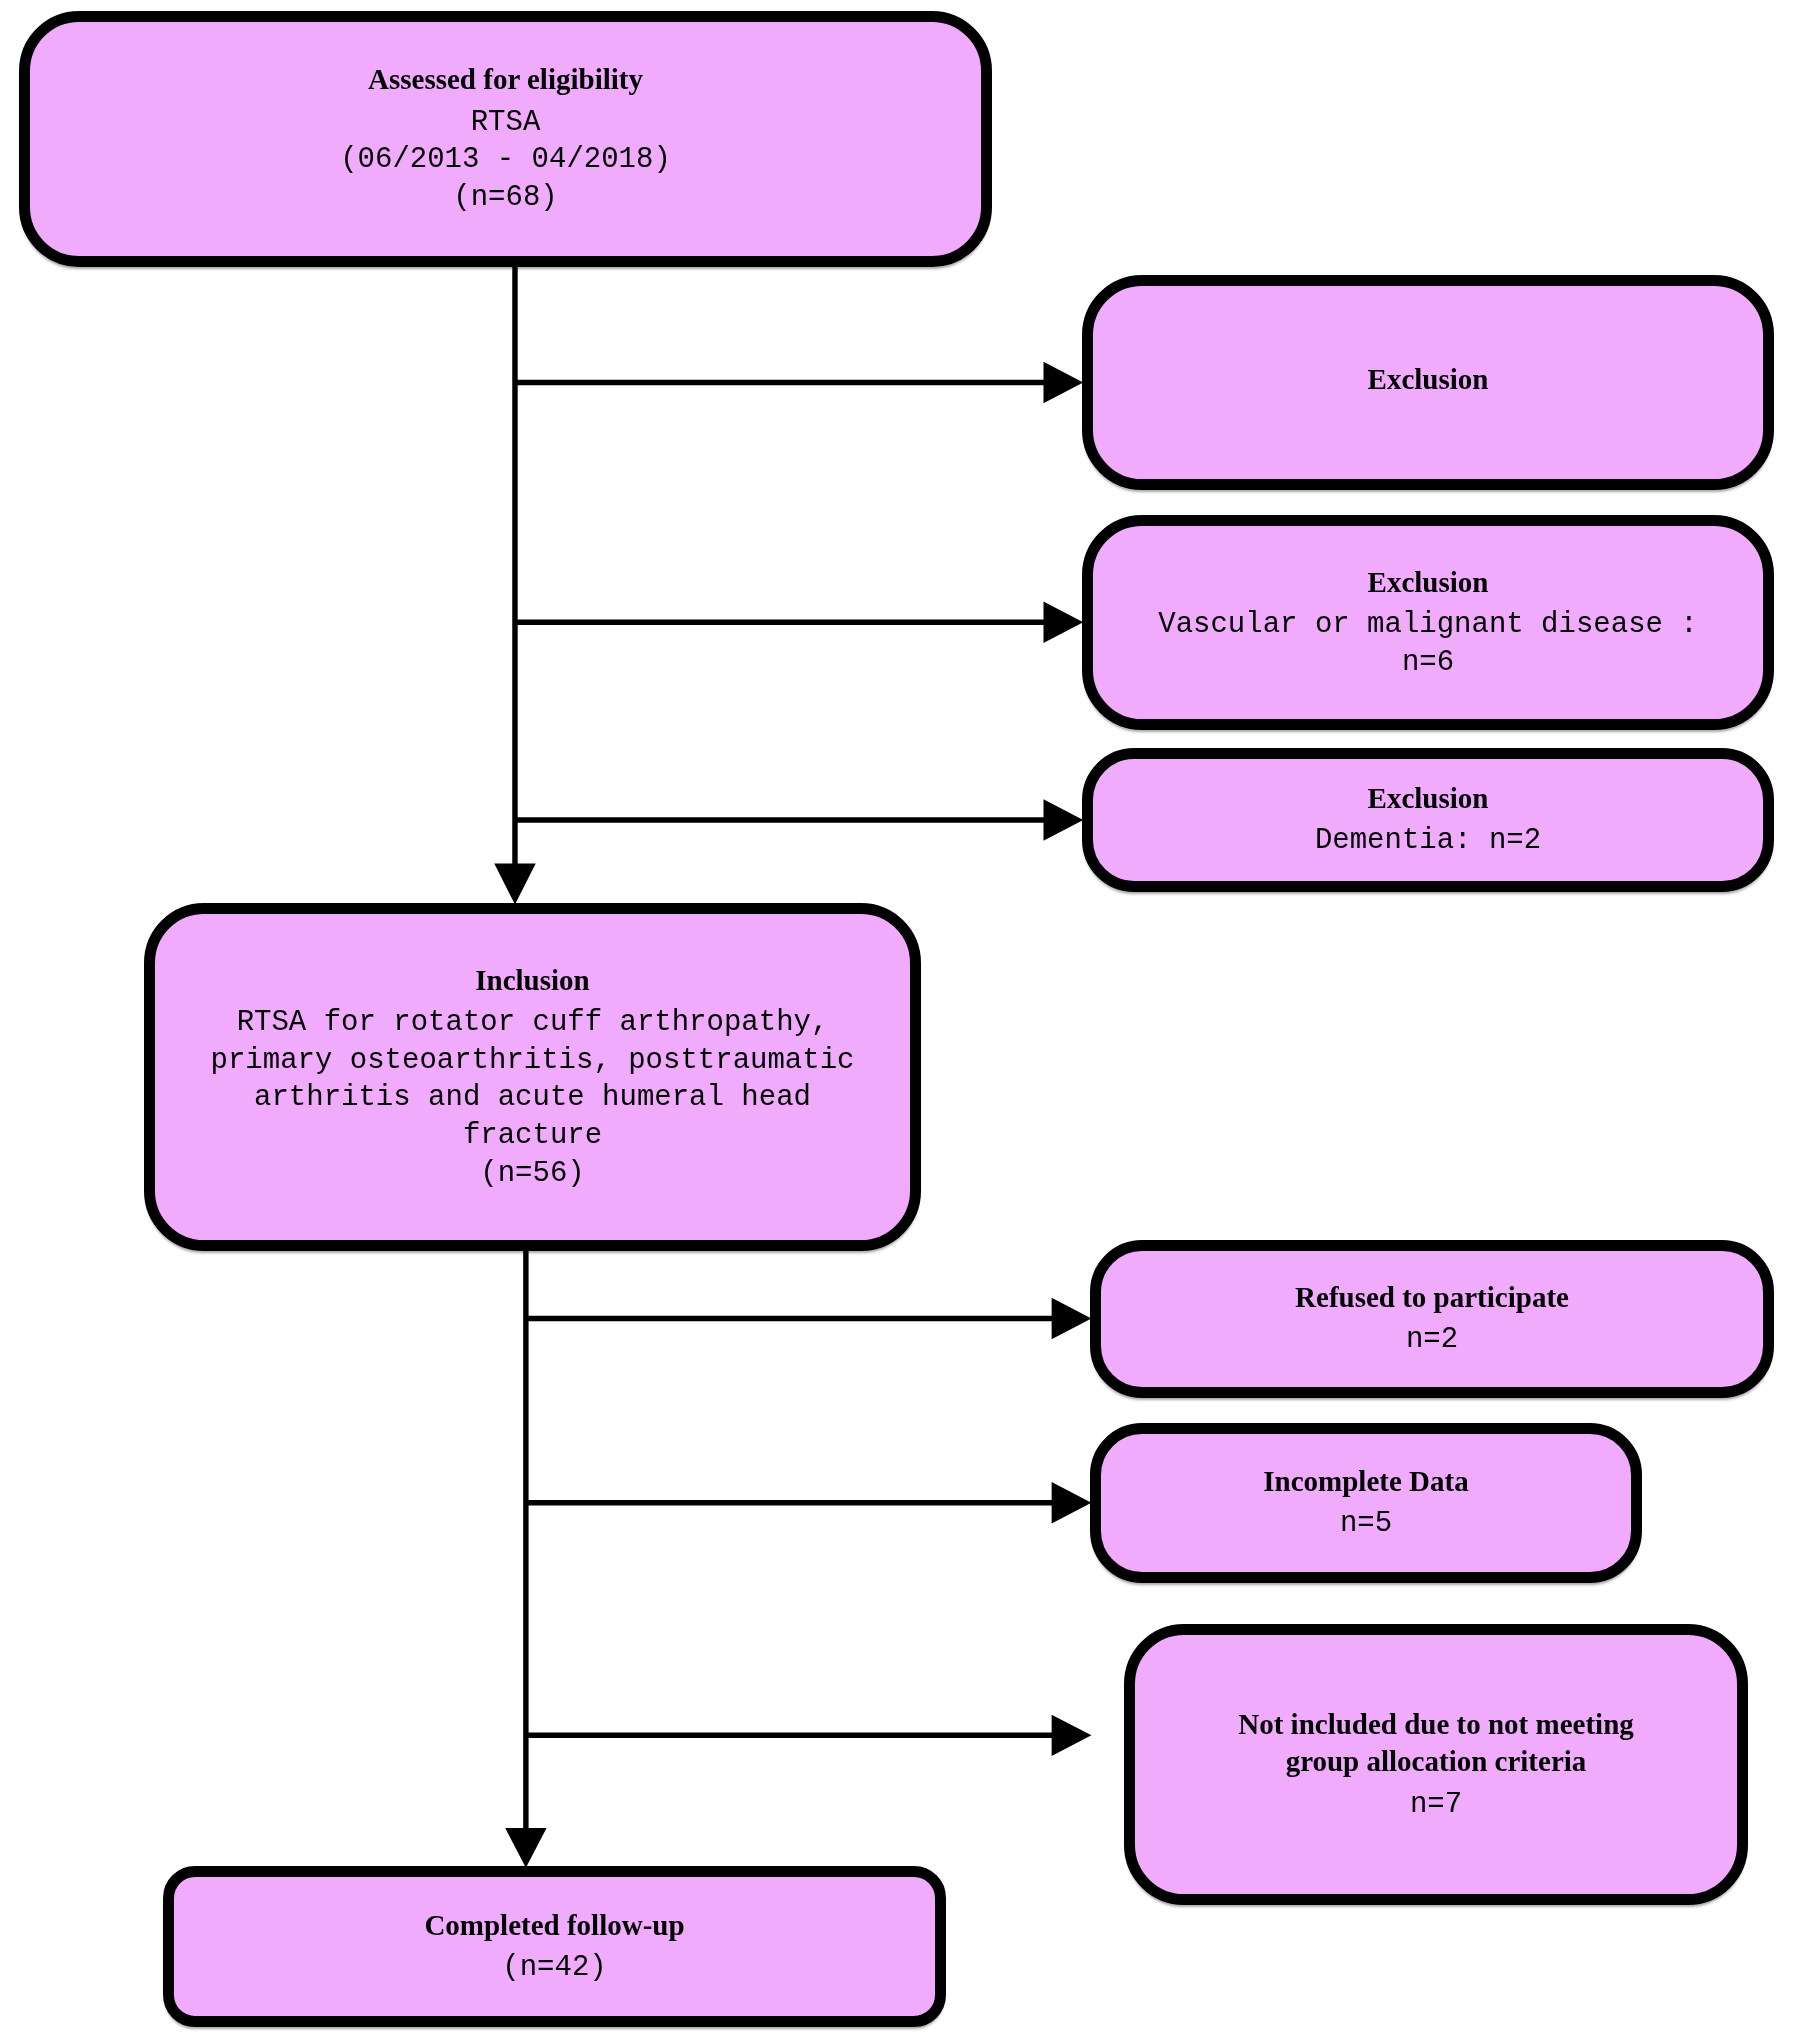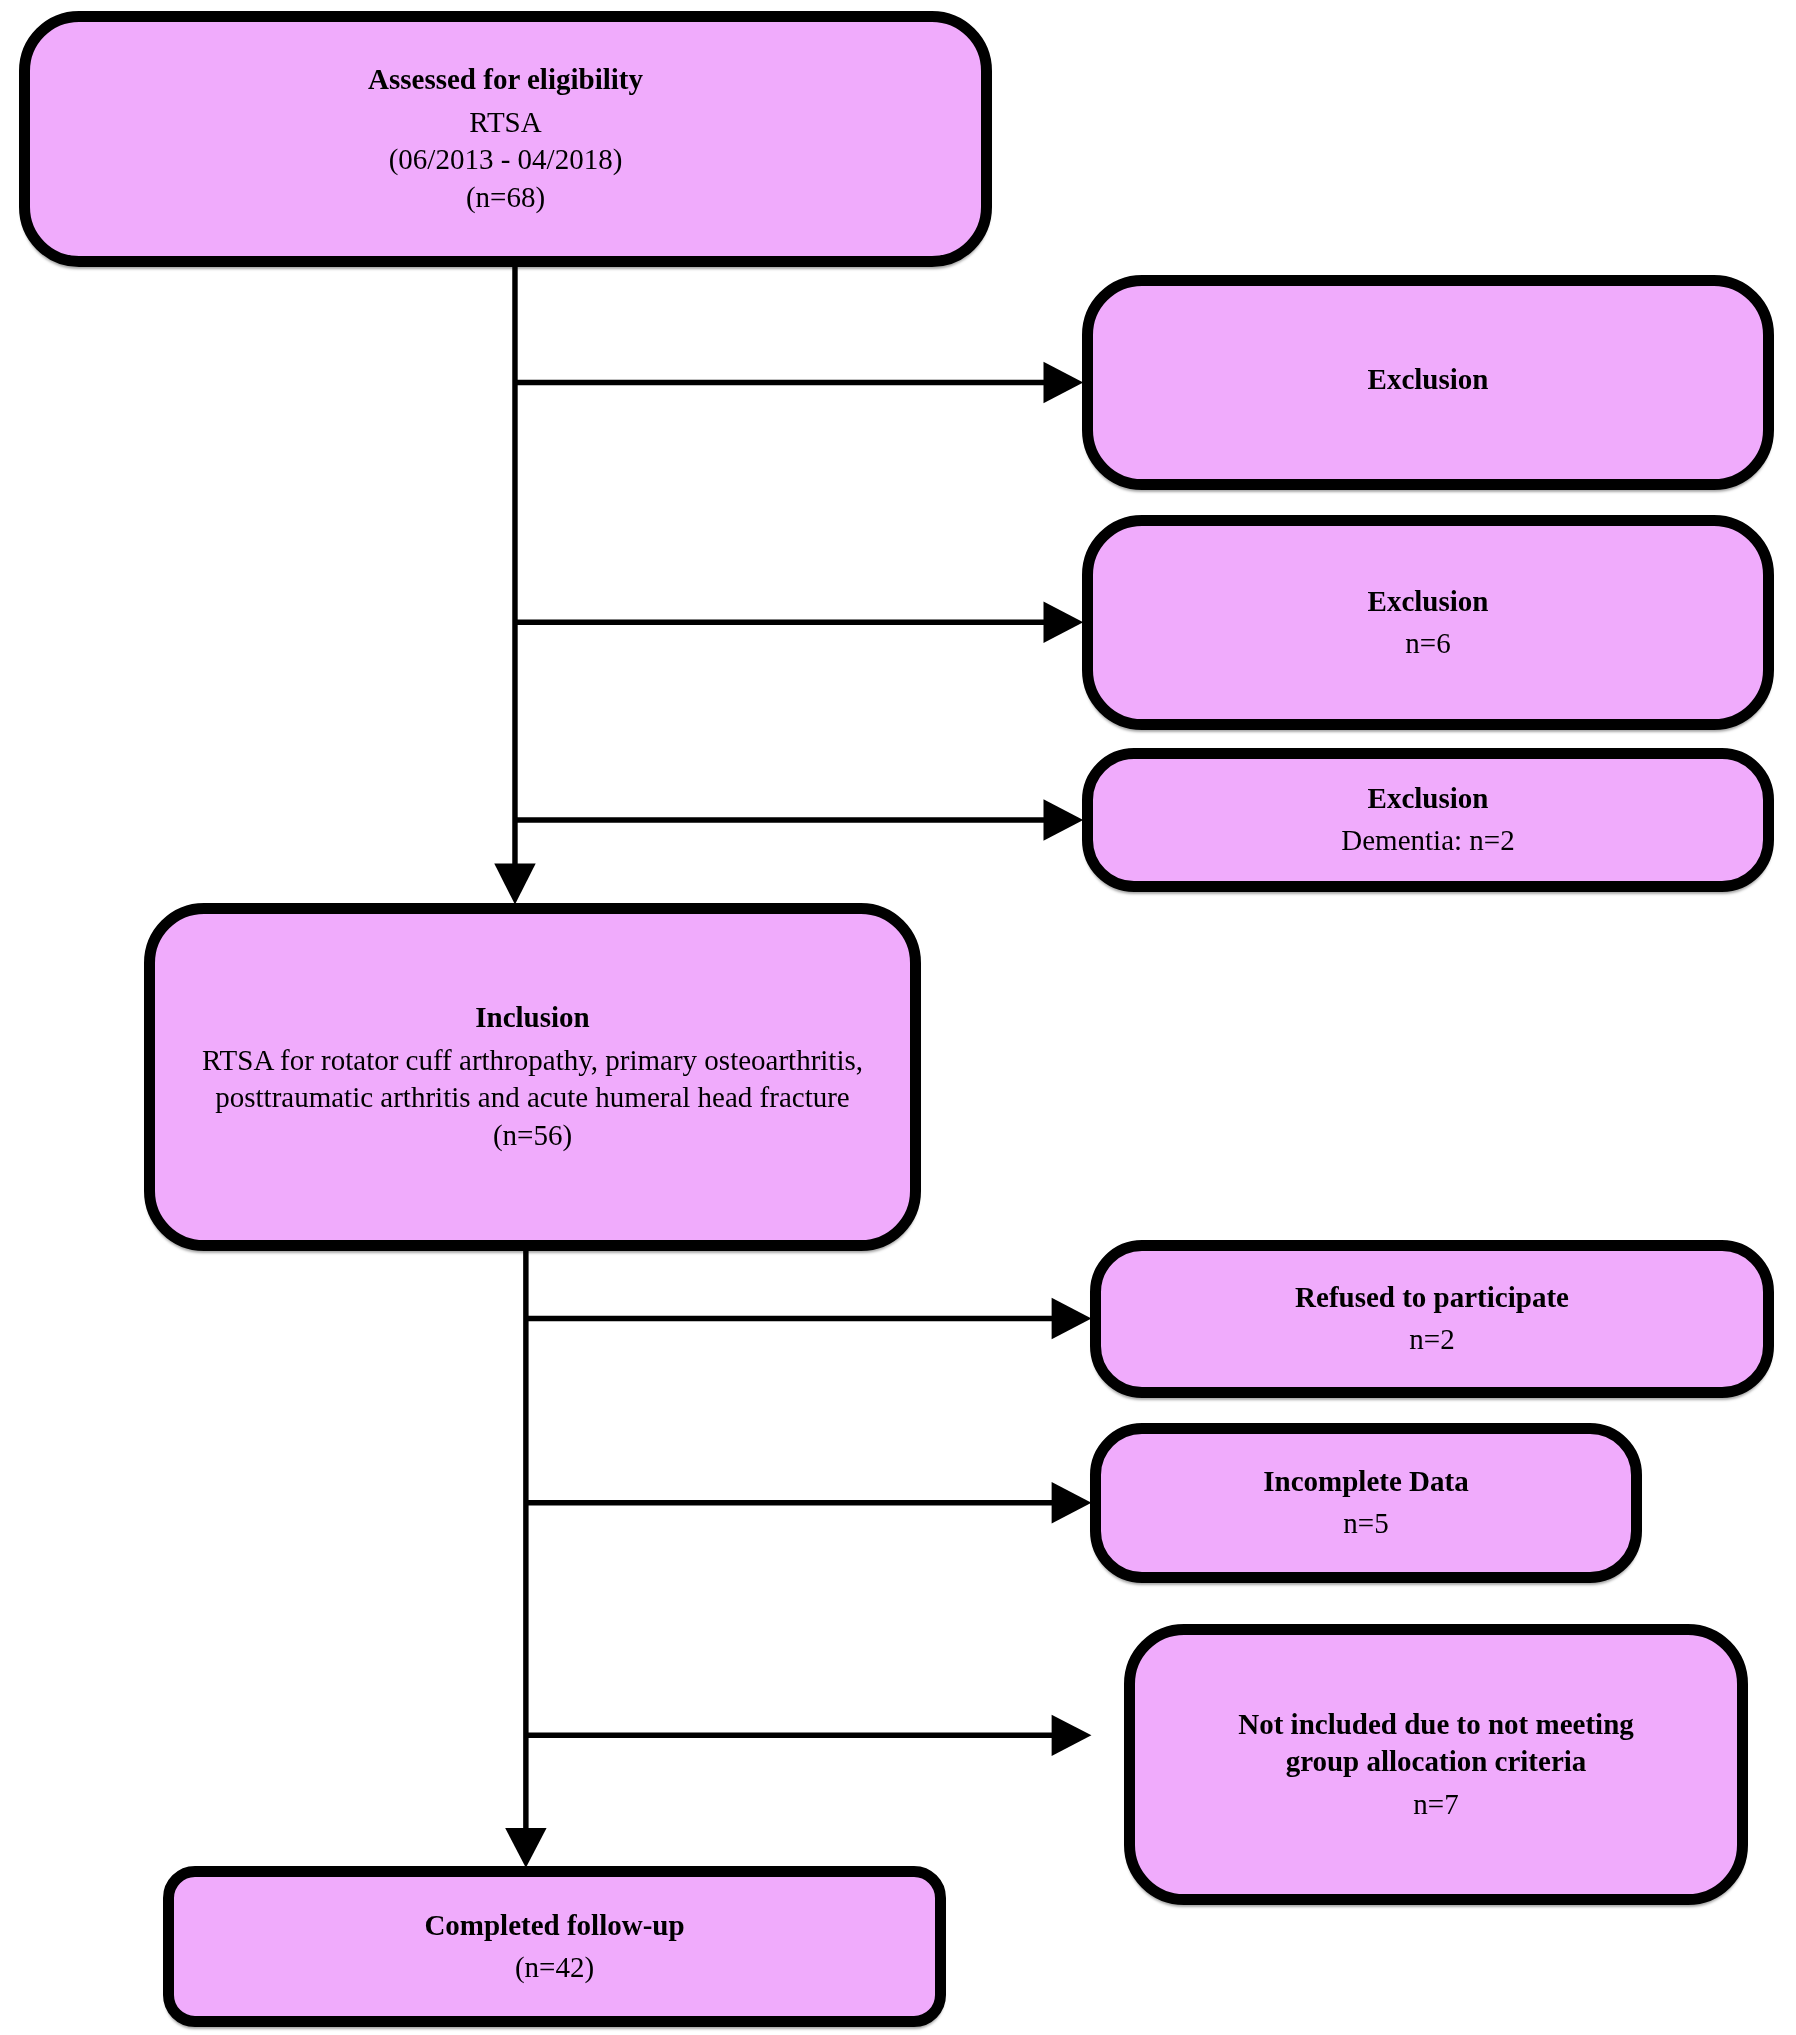--- a/index.html
+++ b/index.html
@@ -29,21 +29,21 @@
     display: flex;
     flex-direction: column;
     justify-content: center;
     align-items: center;
     text-align: center;
     font-size: 29px;
     line-height: 1.3;
     box-shadow: 0 3.8px 2.7px -2.7px rgba(0,0,0,0.35);
   }
   .box .title { font-weight: bold; margin-bottom: 4.4px; }
-  .box .line { font-weight: normal; }
+  .box .line { font-weight: normal; font-family: Liberation Mono, monospace; }
 
   #box-assessed      { left: 19px;   top: 11px;   width: 973px; height: 256px; padding: 0 33px;  }
   #box-excl-arthro   { left: 1082px; top: 275px;  width: 692px; height: 215px; padding: 0 27px;  }
   #box-excl-vascular { left: 1082px; top: 515px;  width: 692px; height: 215px; padding: 0 27px;  }
   #box-excl-dementia { left: 1082px; top: 748px; width: 692px; height: 144px; padding: 0 27px; border-radius: 52px; }
   #box-inclusion     { left: 144px;  top: 903px; width: 777px; height: 348px; padding: 0 22px;  }
   #box-refused       { left: 1090px; top: 1240px; width: 684px; height: 158px; padding: 0 28px; border-radius: 52px; }
   #box-incomplete    { left: 1090px; top: 1423px; width: 552px; height: 160px; padding: 0 27px; border-radius: 52px; }
   #box-notincluded   { left: 1124px; top: 1596px; width: 624px; height: 281px; padding: 0 71px; margin-top: 28px; }
   #box-completed     { left: 163px;  top: 1866px; width: 783px; height: 161px; padding: 0 33px; border-radius: 32px; }
@@ -82,20 +82,21 @@
     <div class="line">(06/2013 - 04/2018)</div>
     <div class="line">(n=68)</div>
   </div>
 
   <div class="box" id="box-excl-arthro">
     <div class="title">Exclusion</div>
   </div>
 
   <div class="box" id="box-excl-vascular">
     <div class="title">Exclusion</div>
+    <div class="line">Vascular or malignant disease :</div>
     <div class="line">n=6</div>
   </div>
 
   <div class="box" id="box-excl-dementia">
     <div class="title">Exclusion</div>
     <div class="line">Dementia: n=2</div>
   </div>
 
   <div class="box" id="box-inclusion">
     <div class="title">Inclusion</div>

